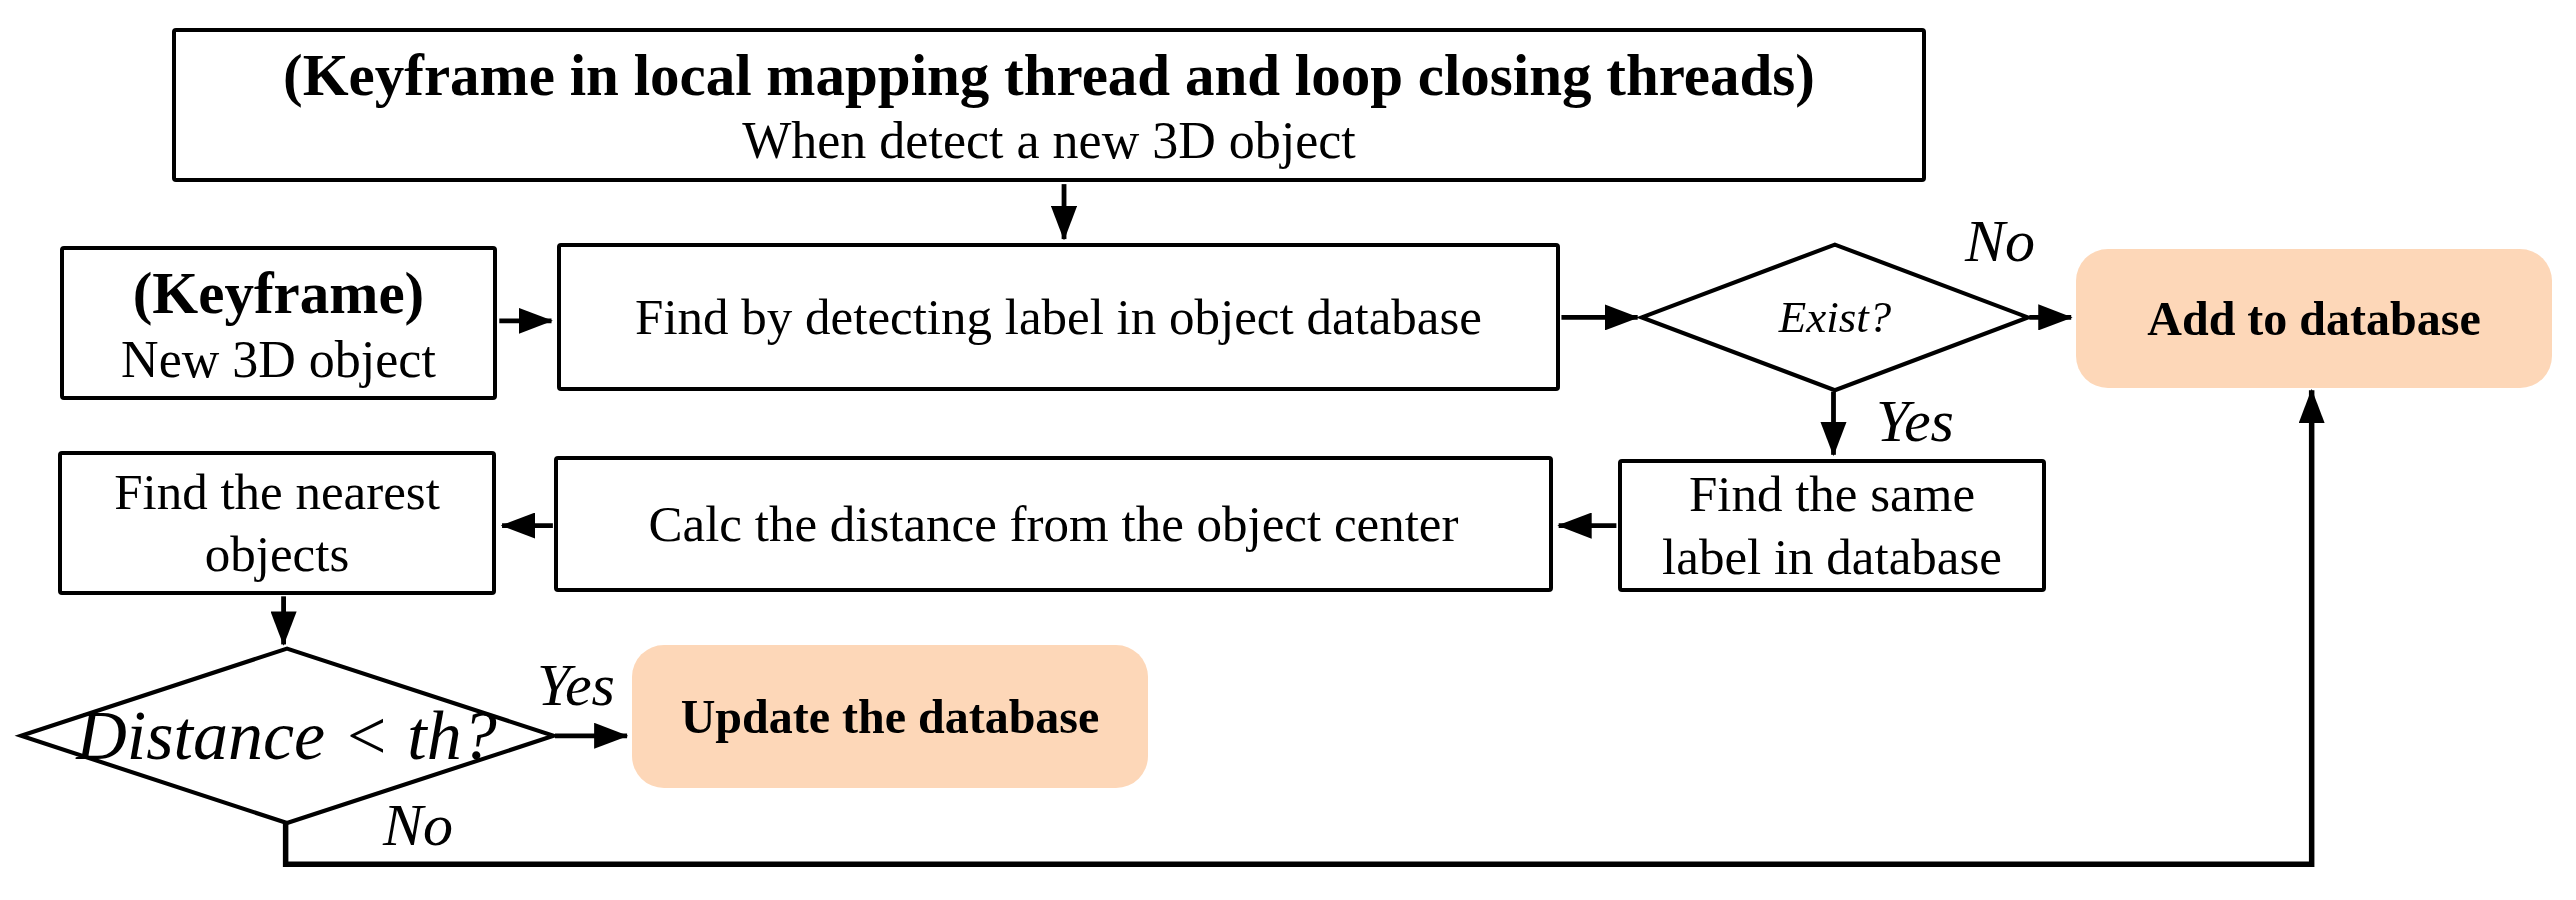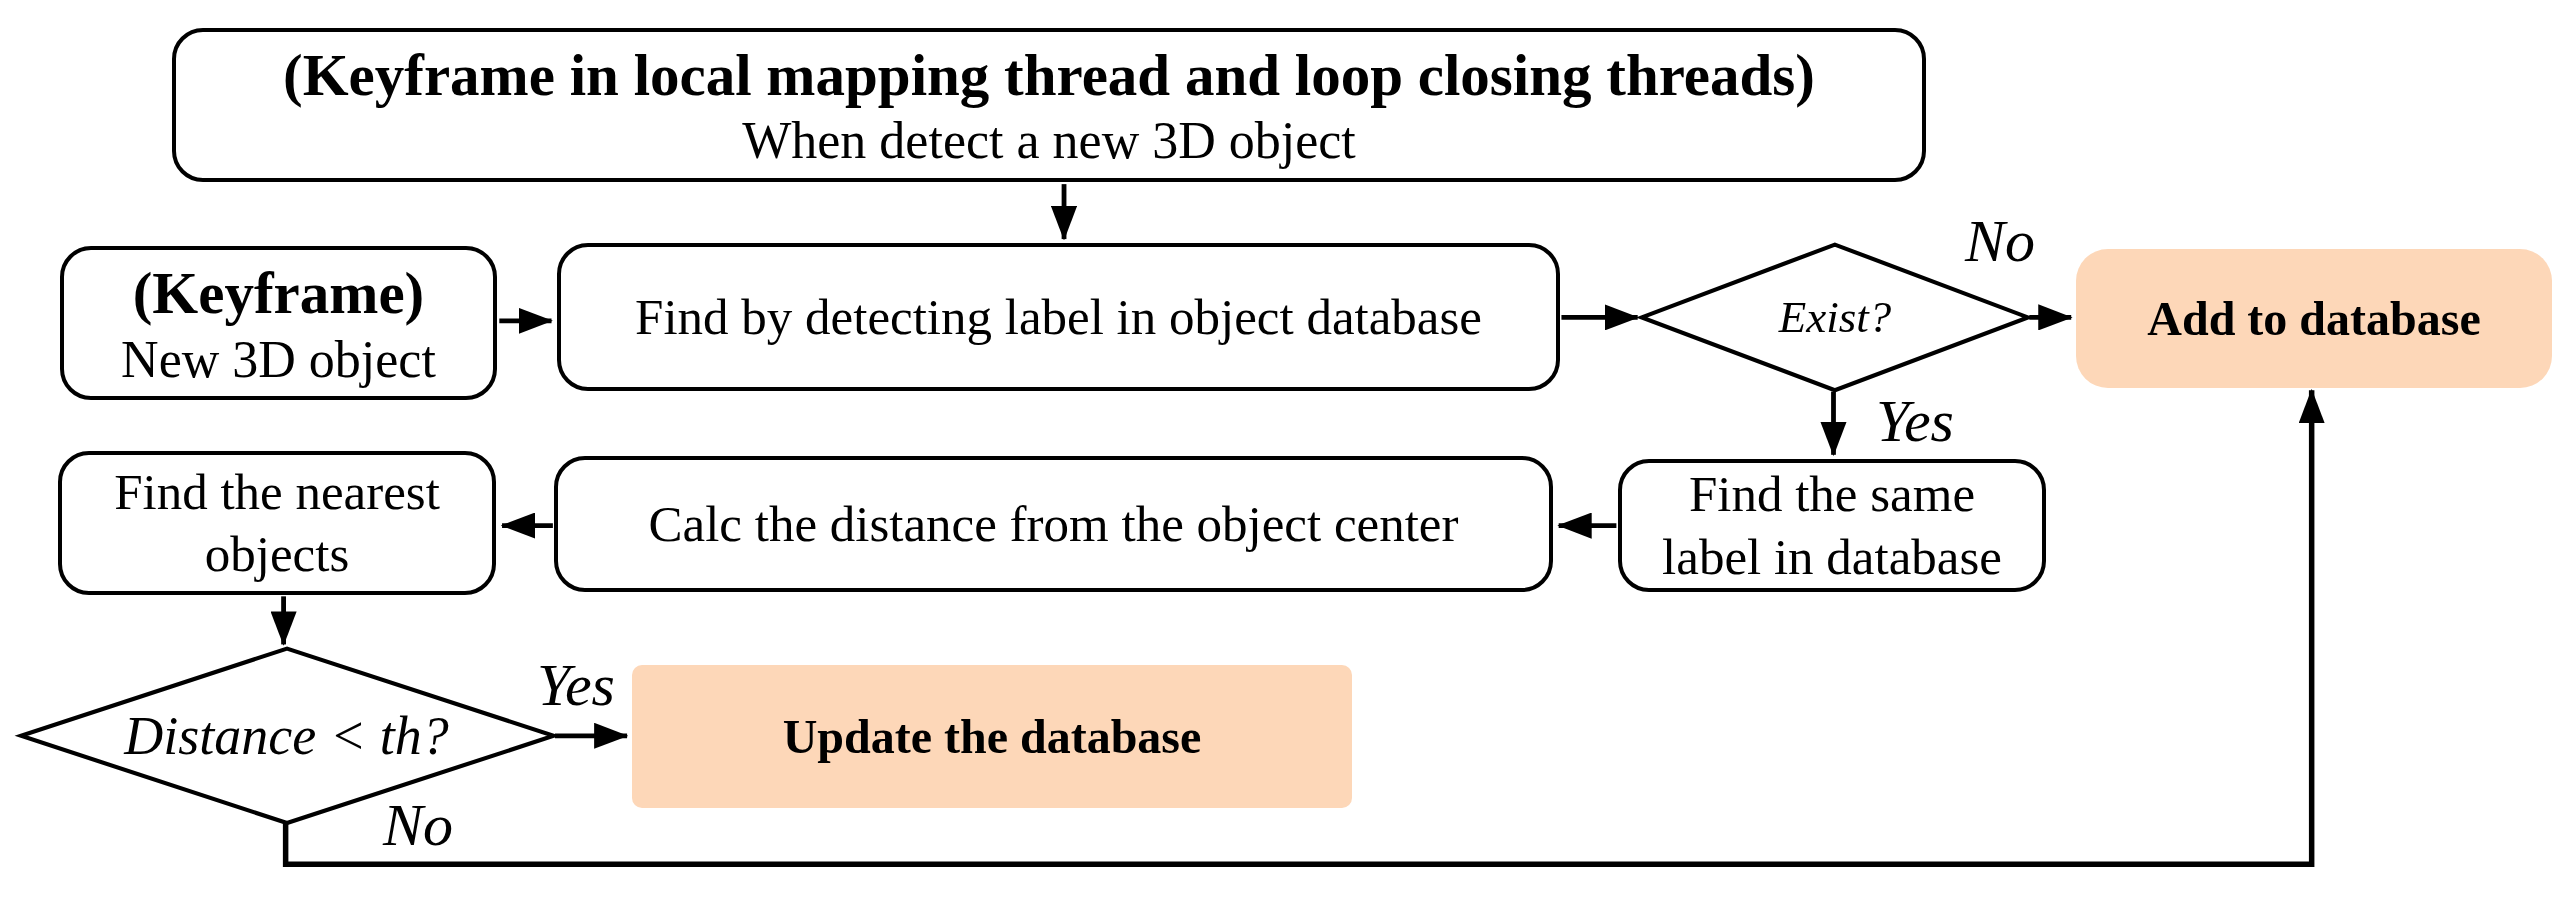--- a/index.html
+++ b/index.html
@@ -15,21 +15,21 @@
 
   .node {
     position:absolute; box-sizing:border-box;
     display:flex; flex-direction:column;
     align-items:center; justify-content:center;
     text-align:center;
   }
   .process {
     background:#fff;
     border:4.1px solid var(--line,#000);
-    border-radius:31px;
+    border-radius:4px;
     font-size:51px; line-height:1.22;
     padding:0 16.5px;
   }
   .process.nowrap { white-space:nowrap; }
   .node-title { font-weight:bold; font-size:59px; line-height:1.25; white-space:nowrap; }
   .node-subtitle { font-size:52px; line-height:1.12; white-space:nowrap; }
   .terminal {
     background:var(--highlight,#FDD7B8);
     border-radius:32px;
     font-weight:bold; font-size:48px;
@@ -49,23 +49,23 @@
   }
 
   
   #start      { left:172px;  top:27.5px;   width:1754px; height:154px; }
   #keyframe   { left:60px;   top:246px;  width:437px;  height:154px; }
   #findLabel  { left:557px;  top:243px;  width:1003px; height:148px; }
   #findSame   { left:1618px; top:459px;  width:428px;  height:133px; }
   #calc       { left:554px;  top:456px;  width:999px; height:136px; }
   #nearest    { left:58px;   top:451px;  width:438px;  height:144px; }
   #add        { left:2076px; top:249px;  width:476px;  height:139px; }
-  #update     { left:632px;  top:665px;  width:720px;  height:143px;border-radius:10px; }
+  #update     { left:632px;  top:645px;  width:516px;  height:143px; }
   #existText    { left:1663px; top:276px;  width:344px; height:82px; }
-  #distanceText { left:46px;   top:695px; width:481px; height:82px; font-size:54px; }
+  #distanceText { left:46px;   top:695px; width:481px; height:82px; font-size:70px; }
   #labelExistNo     { left:2000px; top:241px;  }
   #labelExistYes    { left:1915px; top:421px;  }
   #labelDistanceYes { left:576px;  top:685px;  }
   #labelDistanceNo  { left:418px;  top:825px; }
 </style>
 </head>
 <body>
 
 <div class="canvas">
 

